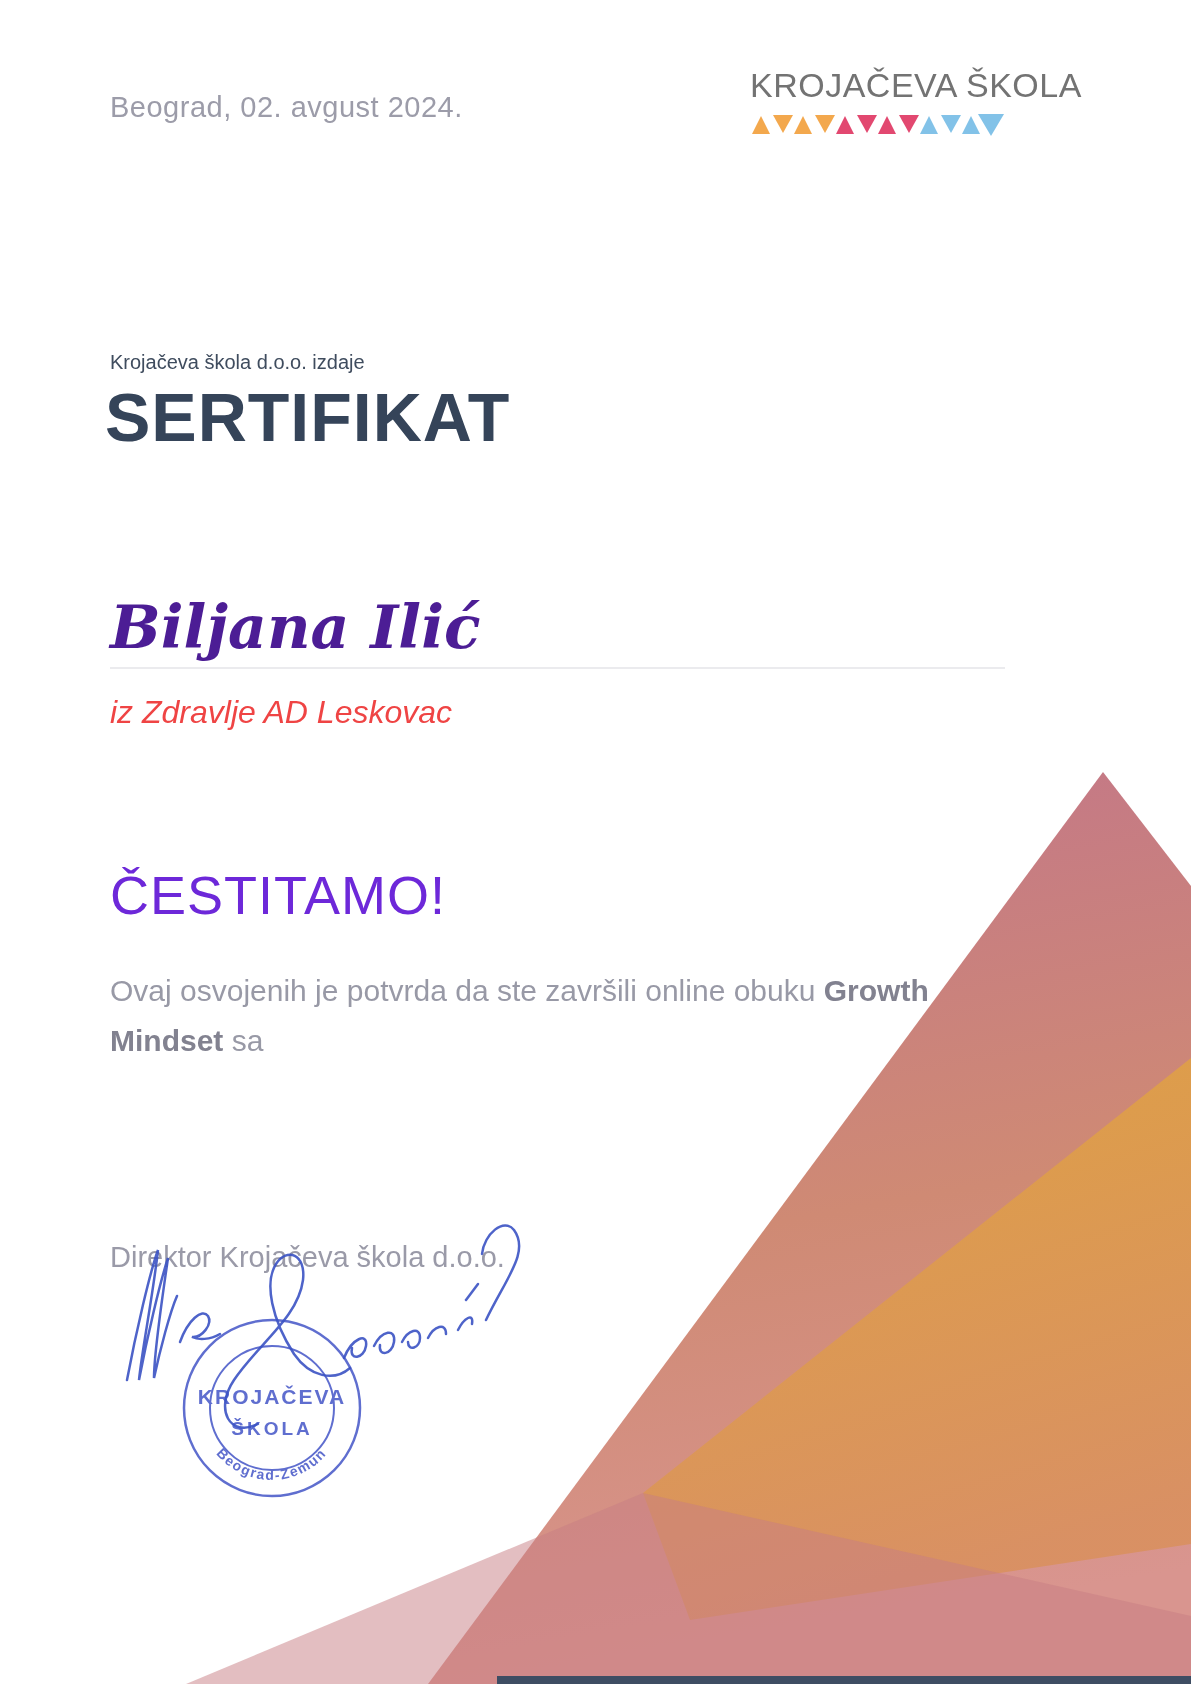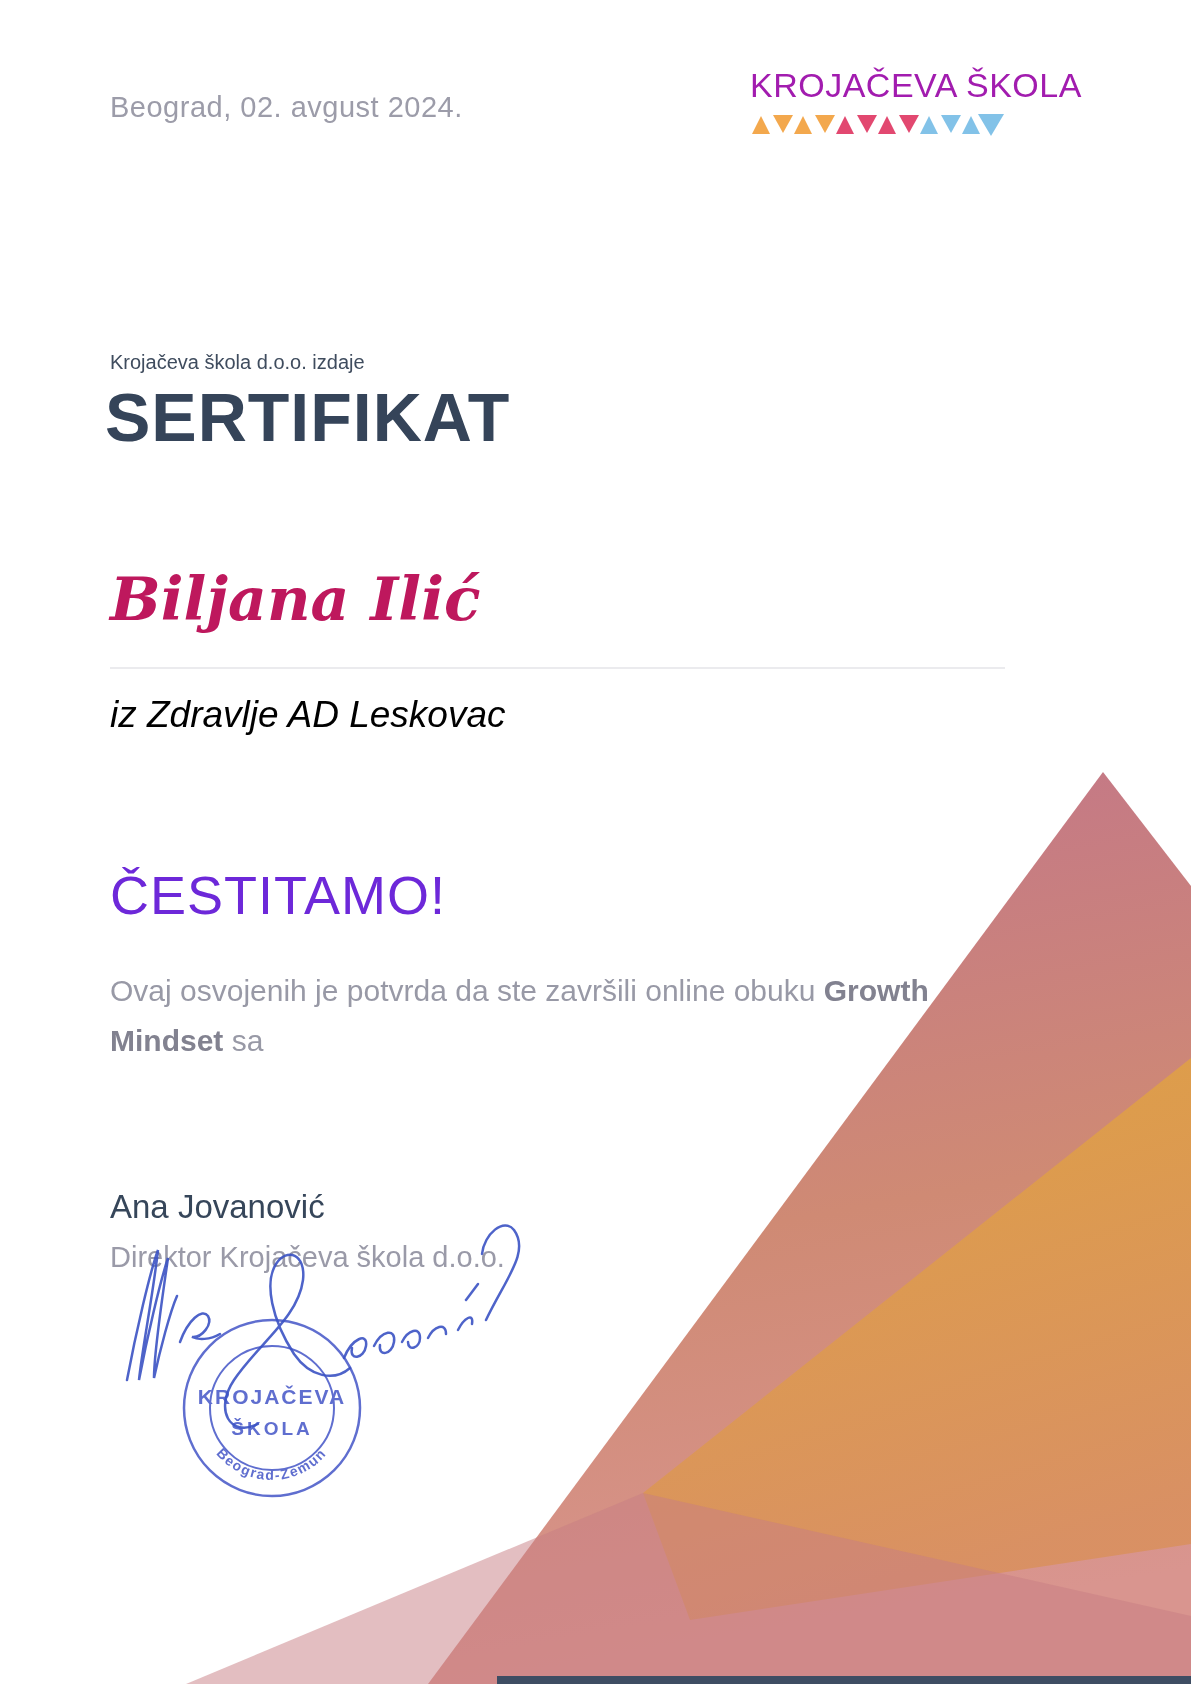--- a/index.html
+++ b/index.html
@@ -10,43 +10,43 @@
     overflow:hidden;
     font-family:"Liberation Sans", sans-serif;
   }
   .abs{position:absolute;}
   .date-line{
     left:110px;top:91px;
     font-size:29px;color:#9C9CA9;letter-spacing:0.5px;
   }
   .logo-wrap{left:750px;top:66px;width:340px;}
   .logo-text{
-    font-size:34px;color:#a21caf;font-weight:400;letter-spacing:0.5px;
+    font-size:34px;color:#737373;font-weight:400;letter-spacing:0.5px;
     white-space:nowrap;
   }
   .logo-triangles{margin-top:8px;}
   .issuer-line{
     left:110px;top:351px;
     font-size:20px;color:#3F4C5E;
   }
   .cert-title{
     left:105px;top:378px;
     font-size:68px;font-weight:bold;color:#354459;letter-spacing:1px;
   }
   .recipient-name{
-    left:110px;top:564px;
+    left:110px;top:592px;
     font-family:"DejaVu Serif", serif;font-style:italic;font-weight:bold;
-    font-size:60px;color:#be185d;z-index:3;
+    font-size:60px;color:#4c1d95;z-index:3;
   }
   .name-rule{
     left:110px;top:667px;width:895px;height:2px;background:#EBEBEE;
   }
   .recipient-company{
     left:110px;top:694px;
-    font-size:37px;font-style:italic;color:#000000;
+    font-size:32px;font-style:italic;color:#ef4444;
   }
   .congrats-heading{
     left:110px;top:864px;
     font-size:54px;color:#6d28d9;letter-spacing:1px;
   }
   .congrats-body{
     left:110px;top:966px;width:930px;
     font-size:30px;line-height:50px;color:#9899A6;
   }
   .congrats-body b{color:#828290;font-weight:bold;}
@@ -115,21 +115,20 @@
 
   <div class="abs name-rule"></div>
   <div class="abs recipient-name">Biljana Ilić</div>
   <div class="abs recipient-company">iz Zdravlje AD Leskovac</div>
 
   <div class="abs congrats-heading">ČESTITAMO!</div>
   <div class="abs congrats-body">
     <div><span>Ovaj osvojenih je potvrda da ste završili online obuku </span><b>Growth Mindset</b><span> sa</span></div>
   </div>
 
-  <div class="abs signer-name">Ana Jovanović</div>
   <div class="abs signer-role">Direktor Krojačeva škola d.o.o.</div>
 
   <svg class="abs sig-stamp-svg" width="1191" height="1684" viewBox="0 0 1191 1684">
 
     <g opacity="0.85">
       <circle cx="272" cy="1408" r="88" fill="none" stroke-width="2.5" stroke="#4455C7"></circle>
       <circle cx="272" cy="1408" r="62" fill="none" stroke-width="2" stroke="#4455C7"></circle>
       <text class="stamp-text" x="272" y="1404" text-anchor="middle" font-size="21" letter-spacing="2" fill="#4455C7">KROJAČEVA</text>
       <text class="stamp-text" x="272" y="1435" text-anchor="middle" font-size="19" letter-spacing="3" fill="#4455C7">ŠKOLA</text>
       <defs>

